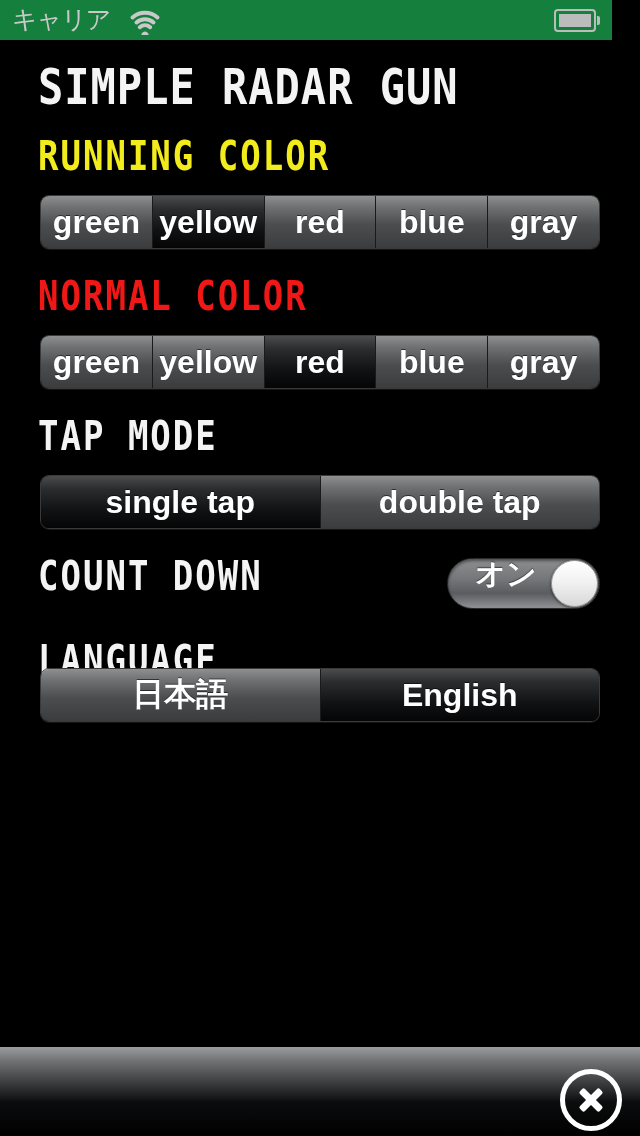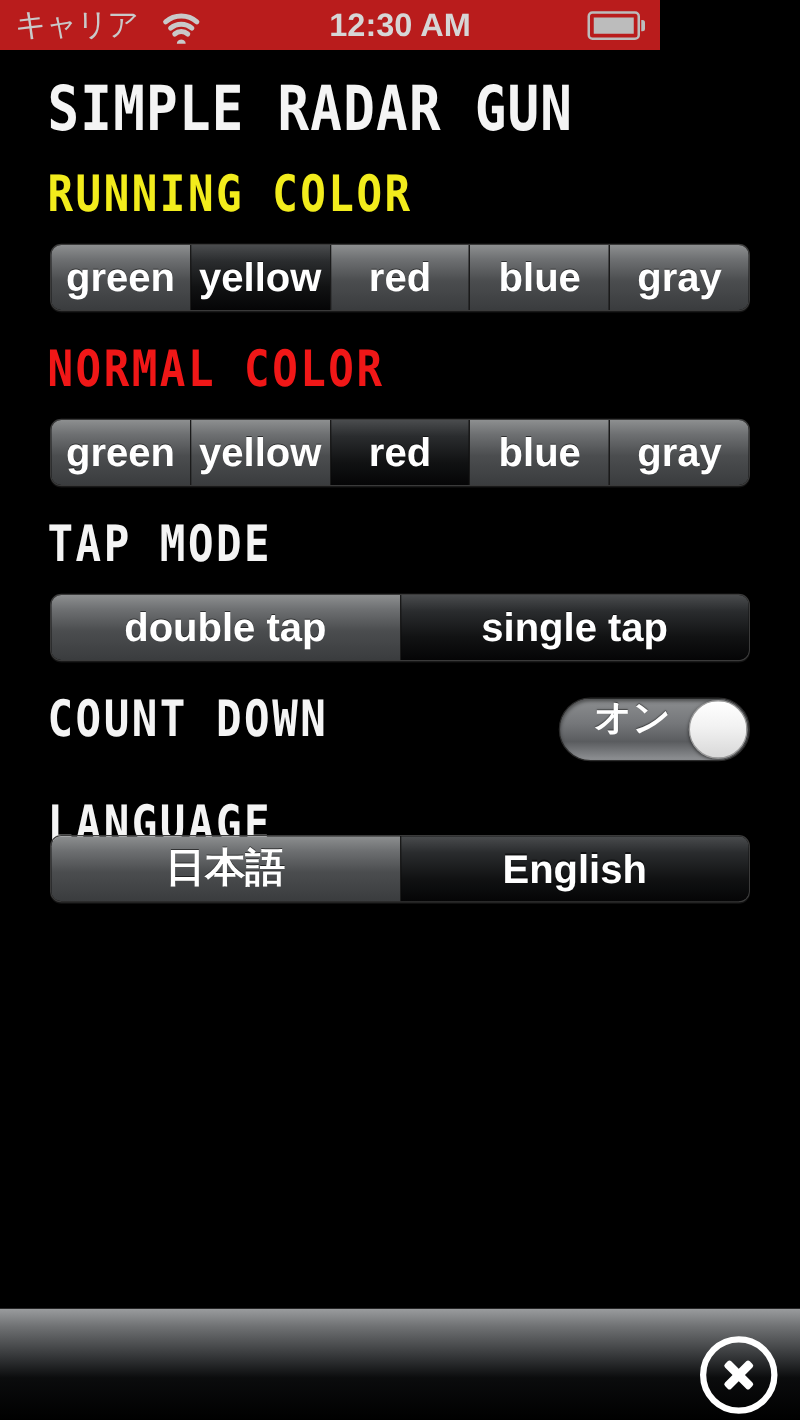--- a/index.html
+++ b/index.html
@@ -12,22 +12,22 @@
   #screen {
     position:relative;
     width:640px; height:1136px;
     background:#000;
     overflow:hidden;
   }
 
   
   .statusbar {
     position:absolute; top:0; left:0;
-    width:528px; height:40px;
-    background:#b91c1c;
+    width:612px; height:40px;
+    background:#15803d;
   }
   .sb-carrier {
     position:absolute; left:12px; top:3px;
     font-size:25px; line-height:34px;
     color:#c9c9c9;
     letter-spacing:-1px;
     font-family:"DejaVu Sans", sans-serif;
   }
   .sb-wifi {
     position:absolute; left:125px; top:9px;
@@ -185,21 +185,20 @@
   <div class="statusbar">
     <div class="sb-carrier">キャリア</div>
     <div class="sb-wifi">
       <svg width="40" height="26" viewBox="0 0 40 26">
         <path d="M20 22.5 a3.5 3.5 0 1 0 0.01 0" fill="#c9c9c9"></path>
         <path d="M11.5 13.5 A13 13 0 0 1 28.5 13.5" stroke="#c9c9c9" stroke-width="4" fill="none" stroke-linecap="round"></path>
         <path d="M14.8 18.2 A8 8 0 0 1 25.2 18.2" stroke="#c9c9c9" stroke-width="4" fill="none" stroke-linecap="round"></path>
         <path d="M7.5 8.5 A19 19 0 0 1 32.5 8.5" stroke="#c9c9c9" stroke-width="4" fill="none" stroke-linecap="round"></path>
       </svg>
     </div>
-    <div class="sb-time">12:30 AM</div>
     <div class="sb-battery">
       <div class="sb-batt-body">
         <div class="sb-batt-fill"></div>
       </div>
       <div class="sb-batt-cap"></div>
     </div>
   </div>
 
   <div class="lcd lcd-title">SIMPLE RADAR GUN</div>
 
@@ -216,22 +215,22 @@
   <div class="segctl seg5-b">
     <div class="seg">green</div>
     <div class="seg">yellow</div>
     <div class="seg selected">red</div>
     <div class="seg">blue</div>
     <div class="seg">gray</div>
   </div>
 
   <div class="lcd lcd-tap">TAP MODE</div>
   <div class="segctl seg2-a">
+    <div class="seg selected">single tap</div>
     <div class="seg">double tap</div>
-    <div class="seg selected">single tap</div>
   </div>
 
   <div class="lcd lcd-count">COUNT DOWN</div>
   <div class="toggle">
     <div class="toggle-label">オン</div>
     <div class="toggle-knob"></div>
   </div>
 
   <div class="lcd lcd-lang">LANGUAGE</div>
   <div class="segctl seg2-b">

